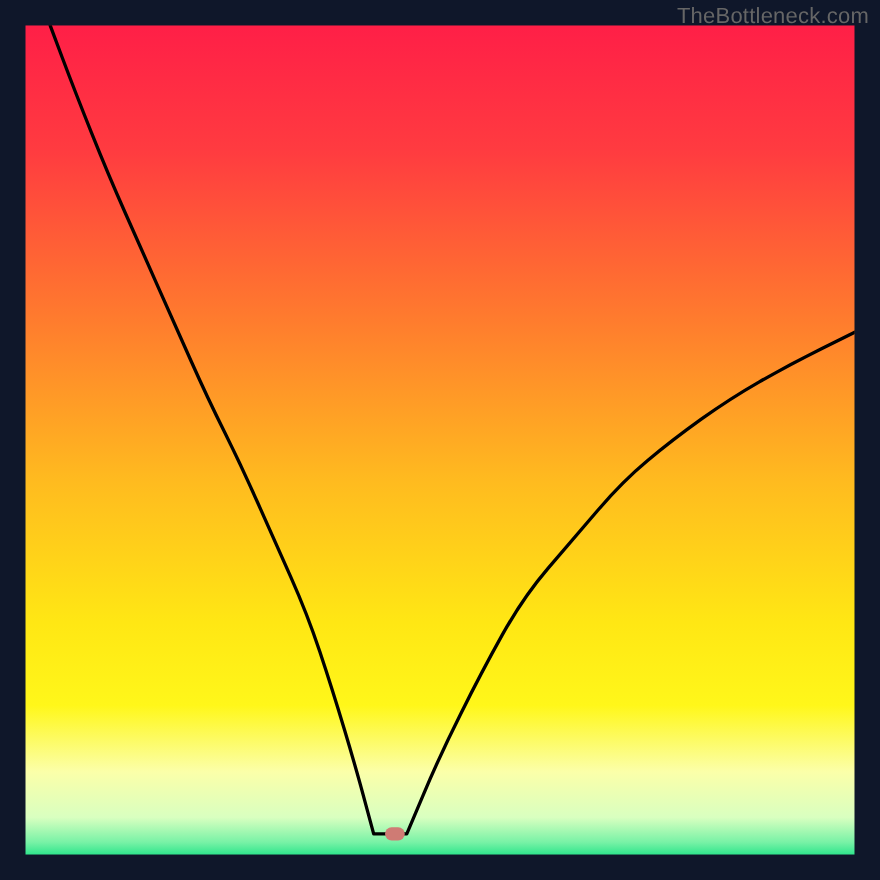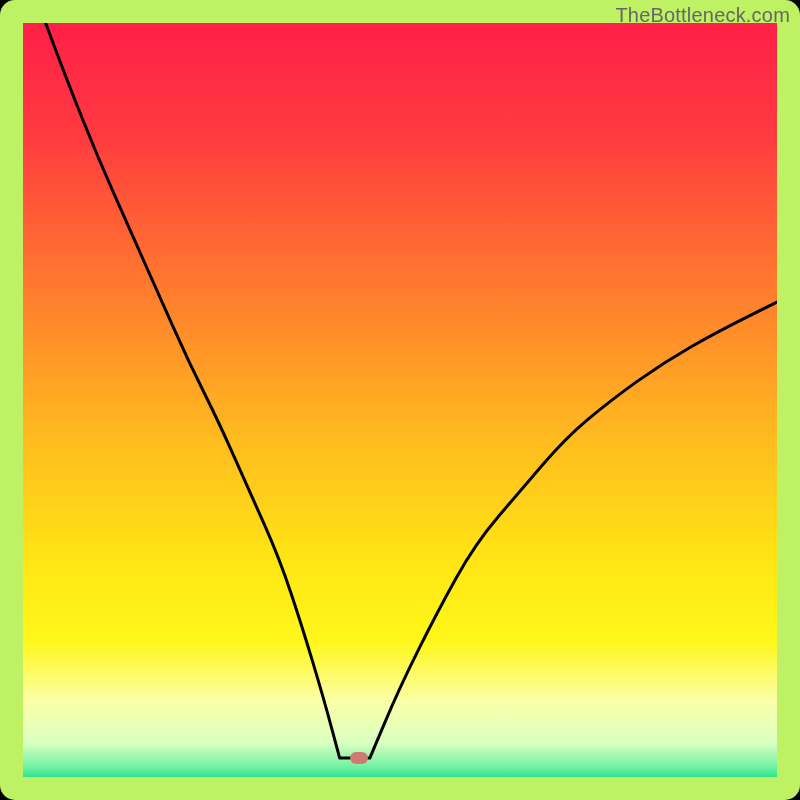--- a/index.html
+++ b/index.html
@@ -8,22 +8,21 @@
     width: 800px;
     height: 800px;
     background: #000;
     overflow: hidden;
     font-family: Arial, Helvetica, sans-serif;
   }
   .frame {
     position: relative;
     width: 800px;
     height: 800px;
-    background: #bef264;
-    border-radius: 15px;
+    background: #0f172a;
   }
   .watermark {
     position: absolute;
     top: 4px;
     right: 10px;
     color: #666;
     font-size: 20px;
     font-weight: 500;
     letter-spacing: 0.2px;
     user-select: none;

